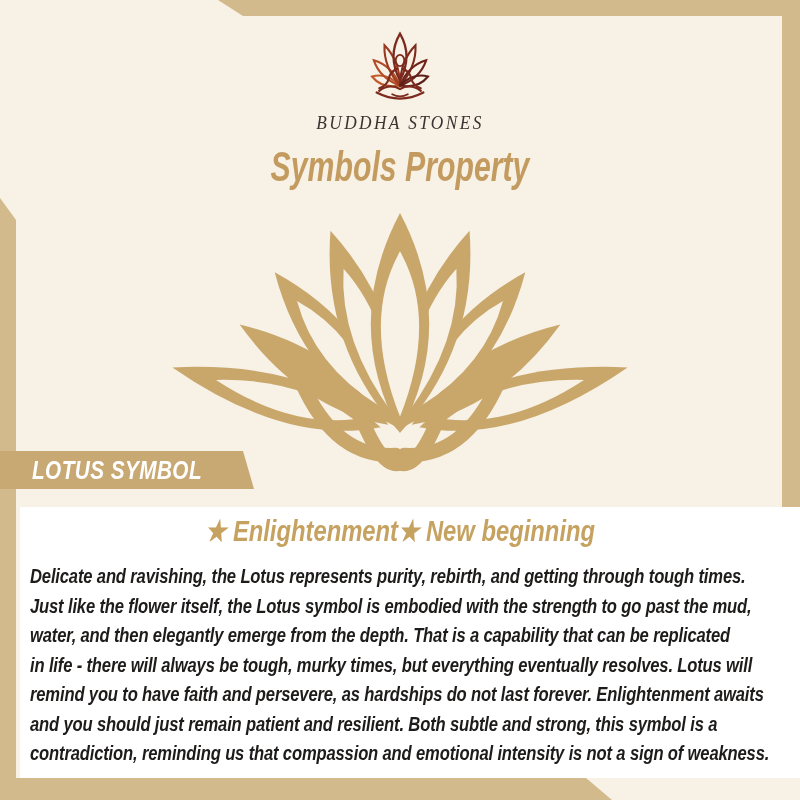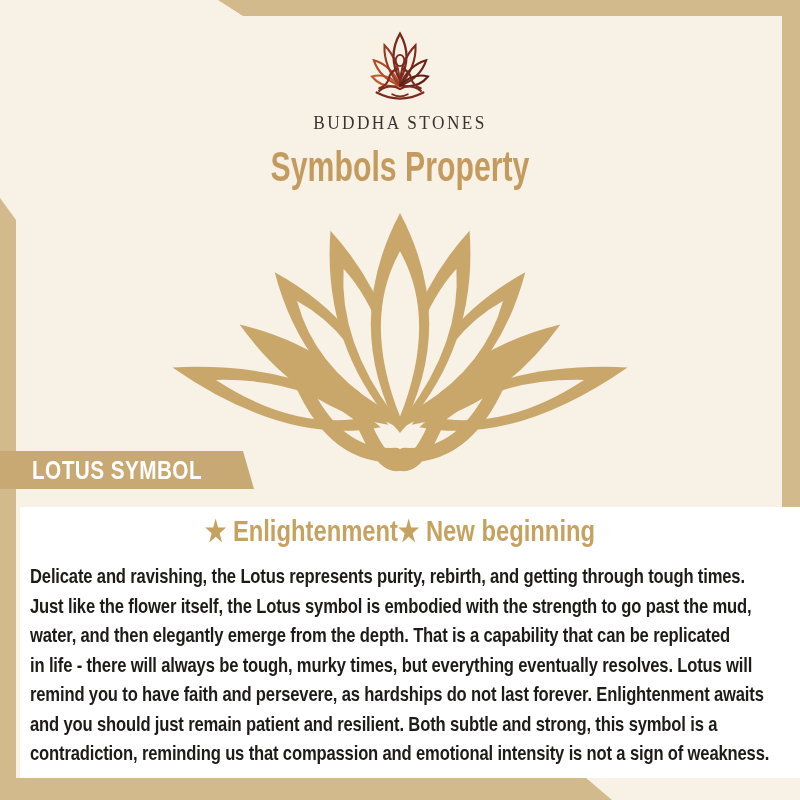--- a/index.html
+++ b/index.html
@@ -1,19 +1,20 @@
 <!DOCTYPE html>
 <html><head>
 <meta charset="utf-8">
 <style>
   html,body{margin:0;padding:0;}
   .stage{
     position:relative;width:800px;height:800px;overflow:hidden;
     background:#F7F1E6;
     font-family:"Liberation Sans",sans-serif;
+    font-style:italic;
   }
   
   .frame{position:absolute;background:#D3BA8D;}
   .frame-top{left:0;top:0;width:800px;height:16px;
     clip-path:polygon(218px 0,800px 0,800px 16px,243px 16px);}
   .frame-right{left:782px;top:0;width:18px;height:594px;
     clip-path:polygon(0 0,18px 0,18px 594px,0 576px);}
   .frame-left{left:0;top:198px;width:16px;height:602px;
     clip-path:polygon(0 0,16px 22px,16px 602px,0 602px);}
   .frame-bottom{left:0;top:778px;width:612px;height:22px;

